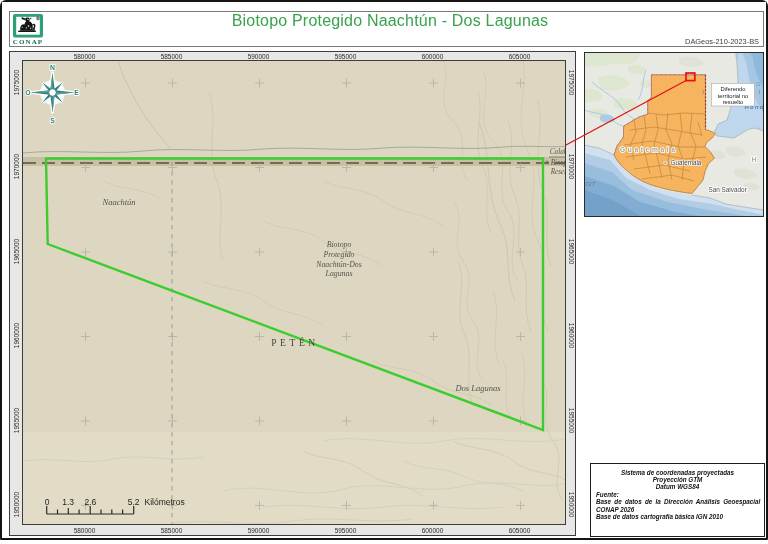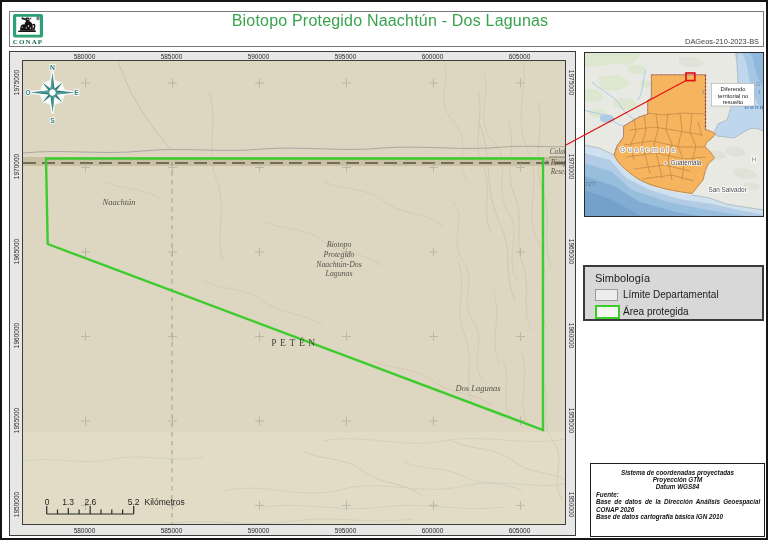--- a/index.html
+++ b/index.html
@@ -1,17 +1,17 @@
 <!DOCTYPE html>
 <html><head>
 <meta charset="utf-8">
 <style>
   html,body{margin:0;padding:0;background:#fff;overflow:hidden;}
   #page{position:relative;width:768px;height:544px;background:#fff;overflow:hidden;
-        font-family:"Liberation Sans",sans-serif;}
+        font-family:"Liberation Sans",sans-serif;border-radius:6px;}
   .abs{position:absolute;}
   #outer{left:0;top:0;width:764px;height:536px;border:2px solid #151515;}
   #titlebox{left:9px;top:11px;width:753px;height:34px;border:1px solid #7a7a7a;background:#fff;}
   #title{left:6px;top:11.5px;width:768px;text-align:center;color:#38a34c;font-size:16px;letter-spacing:0.2px;}
   #dageos{left:560px;top:36.5px;width:199px;text-align:right;font-size:7.4px;color:#3c3c3c;letter-spacing:0px;}
   
   #mapframe{left:9px;top:51px;width:566.5px;height:484.5px;border:1.5px solid #3c3c3c;background:#e7e7e6;box-sizing:border-box;}
   #mapinner{left:22px;top:60px;width:544px;height:465px;border:1.5px solid #3c3c3c;box-sizing:border-box;background:#ddd7c2;overflow:hidden;}
   .coordh{position:absolute;font-size:6.5px;color:#2b2b2b;width:40px;text-align:center;}
   .coordv{position:absolute;font-size:6.5px;color:#2b2b2b;width:40px;text-align:center;transform:rotate(-90deg);}
@@ -324,27 +324,20 @@
       <path d="M118.5 38 C120 39.5 120 41 118.5 42.5" fill="none" stroke="#8a8a8a" stroke-width="0.9"></path>
 
       <rect x="102" y="21" width="8.8" height="7.6" fill="none" stroke="#e21212" stroke-width="1.7"></rect>
     </svg>
   </div>
 
   <svg class="abs" width="768" height="544" viewBox="0 0 768 544" style="left:0;top:0;pointer-events:none;">
     <line x1="566" y1="145" x2="687" y2="80" stroke="#e01010" stroke-width="1.2"></line>
   </svg>
 
-  <div id="simb" class="abs">
-    <div class="abs" style="left:10px;top:5px;font-size:11px;color:#222;">Simbología</div>
-    <div class="abs" style="left:10px;top:22px;width:21px;height:10px;background:#ececec;border:1px solid #9a9a9a;"></div>
-    <div class="abs" style="left:38px;top:22px;font-size:10px;color:#1a1a1a;">Límite Departamental</div>
-    <div class="abs" style="left:10px;top:38px;width:21px;height:10px;background:#f2f8f0;border:2px solid #3ecb2e;"></div>
-    <div class="abs" style="left:38px;top:39px;font-size:10px;color:#1a1a1a;">Área protegida</div>
-  </div>
 
   <div id="infobox" class="abs">
     <div style="text-align:center;margin-top:4.5px;">Sistema de coordenadas proyectadas</div>
     <div style="text-align:center;">Proyección GTM</div>
     <div style="text-align:center;">Datum WGS84</div>
     <div style="margin-left:5px;">Fuente:</div>
     <div style="margin-left:5px;white-space:nowrap;word-spacing:1.5px;">Base de datos de la Dirección Análisis Geoespacial</div>
     <div style="margin-left:5px;">CONAP 2026</div>
     <div style="margin-left:5px;white-space:nowrap;">Base de datos cartografía básica IGN 2010</div>
   </div>

